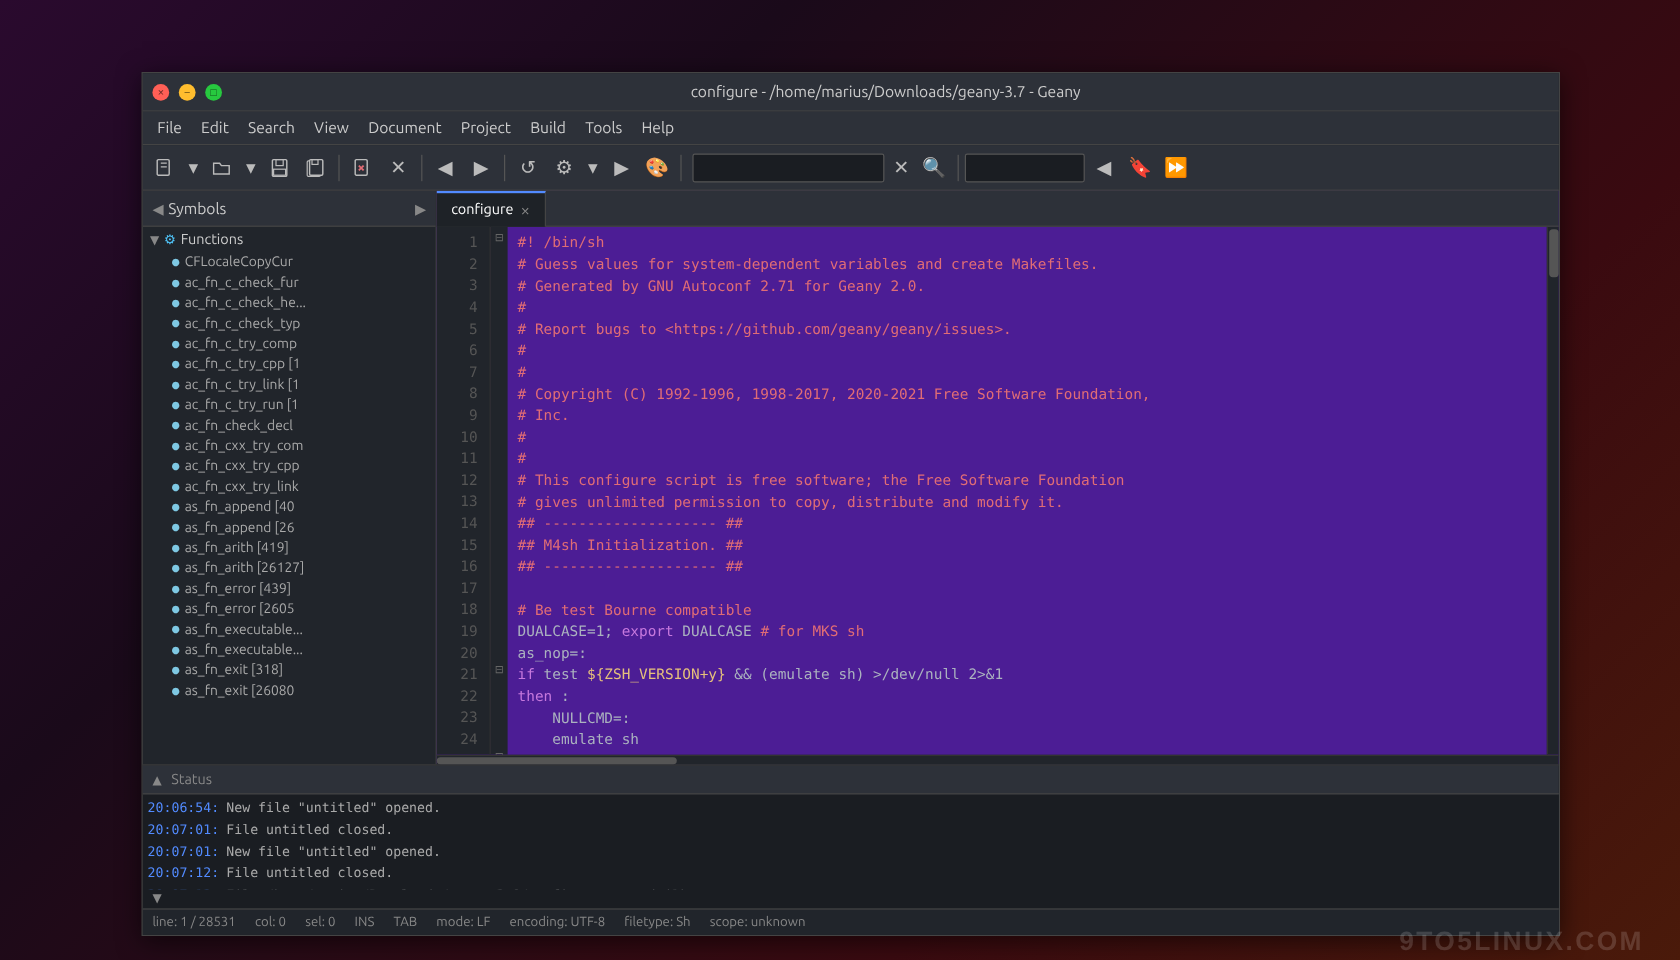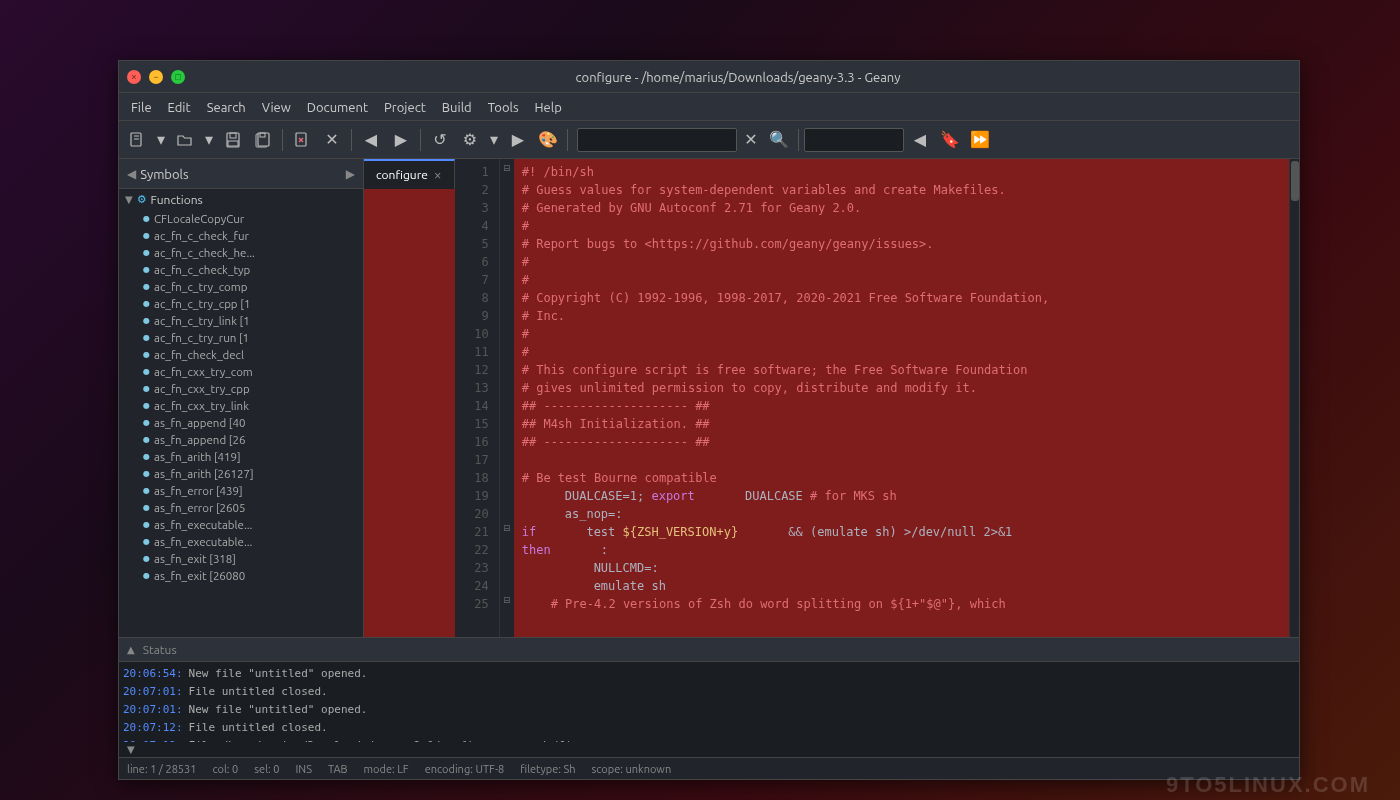--- a/index.html
+++ b/index.html
@@ -188,22 +188,22 @@
       font-size: 11.5px;
       white-space: nowrap;
       overflow: hidden;
       text-overflow: ellipsis;
     }
     .sidebar-item .item-dot { color: #7ec8e3; margin-right: 4px; font-size: 8px; }
     
     .editor-area {
       flex: 1;
       display: flex;
-      flex-direction: row;
-      background: #7f1d1d;
+      flex-direction: column;
+      background: #4c1d95;
     }
     .editor-tabs {
       display: flex;
       align-items: center;
       background: #2d3139;
       border-bottom: 1px solid #444;
       height: 30px;
       padding: 0;
     }
     .editor-tab {
@@ -278,21 +278,21 @@
       color: #abb2bf;
     }
     .code-content::-webkit-scrollbar { height: 8px; width: 8px; }
     .code-content::-webkit-scrollbar-track { background: #21252b; }
     .code-content::-webkit-scrollbar-thumb { background: #555; }
     .code-line { white-space: pre; height: 18px; display: block; }
     .c-comment { color: #e06c75; }
     .c-shebang { color: #e06c75; }
     .c-keyword { color: #c678dd; }
     .c-var { color: #e5c07b; }
-    .c-normal { color: #abb2bf; margin-left: 43px; }
+    .c-normal { color: #abb2bf; }
     .c-separator { color: #e06c75; }
     
     .bottom-panel {
       height: 120px;
       background: #1a1d22;
       border-top: 1px solid #444;
       display: flex;
       flex-direction: column;
       flex-shrink: 0;
     }
@@ -384,21 +384,21 @@
 <body>
 
 <div class="window">
 
   <div class="titlebar">
     <div class="titlebar-buttons">
       <button class="tb-btn tb-close">×</button>
       <button class="tb-btn tb-min">−</button>
       <button class="tb-btn tb-max">□</button>
     </div>
-    <div class="titlebar-title">configure - /home/marius/Downloads/geany-3.3 - Geany</div>
+    <div class="titlebar-title">configure - /home/marius/Downloads/geany-3.7 - Geany</div>
   </div>
 
   <div class="menubar">
     <div class="menu-item">File</div>
     <div class="menu-item">Edit</div>
     <div class="menu-item">Search</div>
     <div class="menu-item">View</div>
     <div class="menu-item">Document</div>
     <div class="menu-item">Project</div>
     <div class="menu-item">Build</div>

